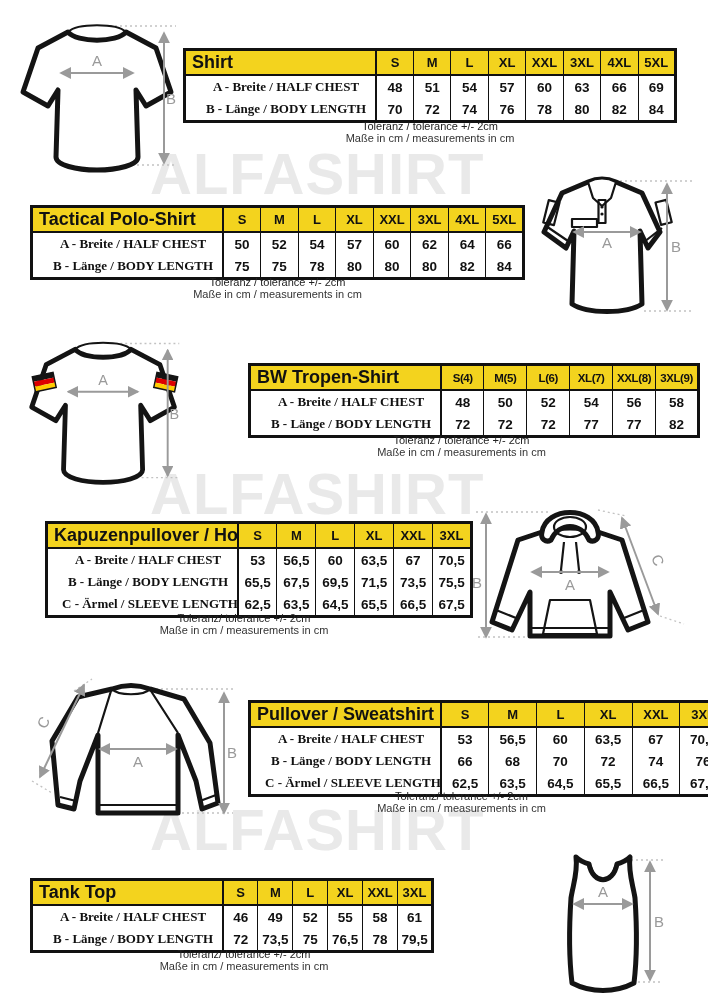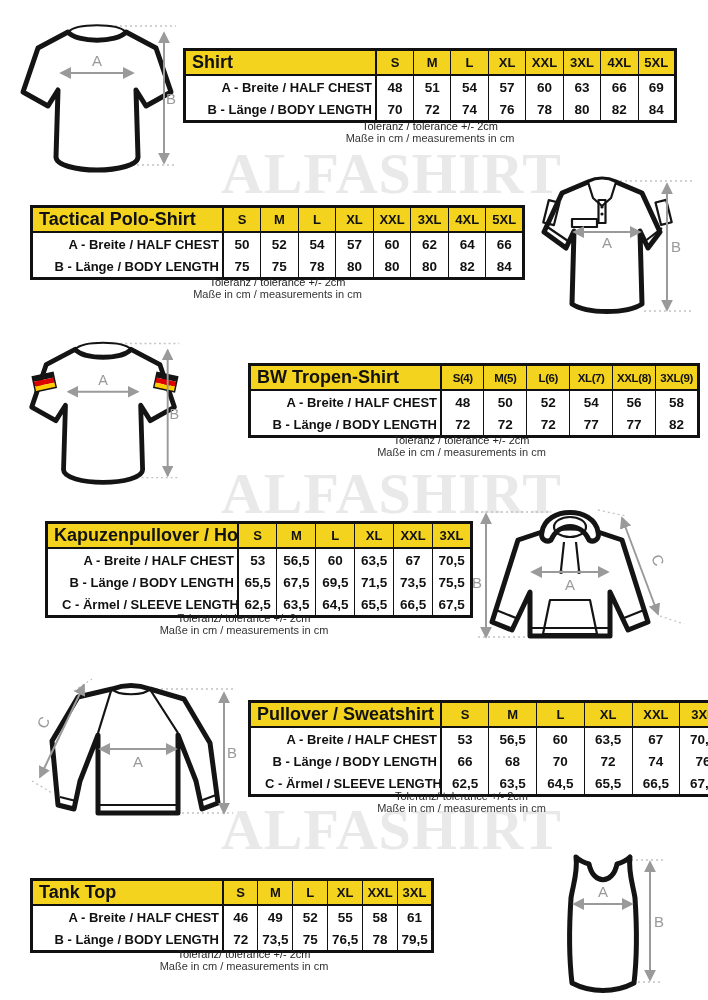--- a/index.html
+++ b/index.html
@@ -1,25 +1,25 @@
 <!DOCTYPE html>
 <html><head>
 <meta charset="utf-8">
 <style>
   html,body{margin:0;padding:0;background:#fff;font-family:"Liberation Sans",sans-serif;}
   .page{position:relative;width:708px;height:1000px;background:#fff;overflow:hidden;}
-  .wm{position:absolute;left:166px;width:396px;text-align:right;z-index:0;
-      font-family:Liberation Serif, serif;font-weight:bold;font-size:58px;line-height:52px;
+  .wm{position:absolute;left:150px;width:396px;text-align:left;z-index:0;
+      font-family:Liberation Sans, sans-serif;font-weight:bold;font-size:58px;line-height:52px;
       letter-spacing:1px;color:#e9e9e9;user-select:none;}
   table.tbl{position:absolute;border-collapse:collapse;table-layout:fixed;background:#fff;z-index:1;
       border:3px solid #111;}
   .tbl th,.tbl td{white-space:nowrap;overflow:hidden;color:#111;font-weight:bold;height:20px;padding:1px 3px;}
   .tbl thead th{background:#F3D31E;border-bottom:2.5px solid #111;font-size:13px;text-align:center;}
   .tbl th.ttl{width:180px;text-align:left;padding-left:6px;font-size:18px;border-right:2px solid #111;}
-  .tbl td.lbl{text-align:right;padding-left:14px;font-size:13px;border-right:2px solid #111;}
+  .tbl td.lbl{text-align:center;padding-left:14px;font-size:13px;border-right:2px solid #111;font-family:Liberation Serif, serif;}
   .tbl td.val{text-align:center;font-size:13.5px;border-left:1.5px solid #111;}
   .tbl th.sz{border-left:1.5px solid #111;}
   .t3 thead th.sz{font-size:11.5px;letter-spacing:-0.4px;padding:1px 0;}
   .tol{position:absolute;text-align:center;z-index:1;color:#222;}
   .tol .l1{font-size:11px;line-height:13px;}
   .tol .l2{font-size:11px;line-height:11px;color:#333;}
   svg.fig{position:absolute;z-index:1;overflow:visible;}
   .g{fill:#fff;stroke:#141414;stroke-width:5;stroke-linejoin:round;stroke-linecap:round;}
   .g2{fill:none;stroke:#141414;stroke-width:2.2;stroke-linejoin:round;}
   .g2f{fill:#fff;stroke:#141414;stroke-width:2.2;stroke-linejoin:round;}

